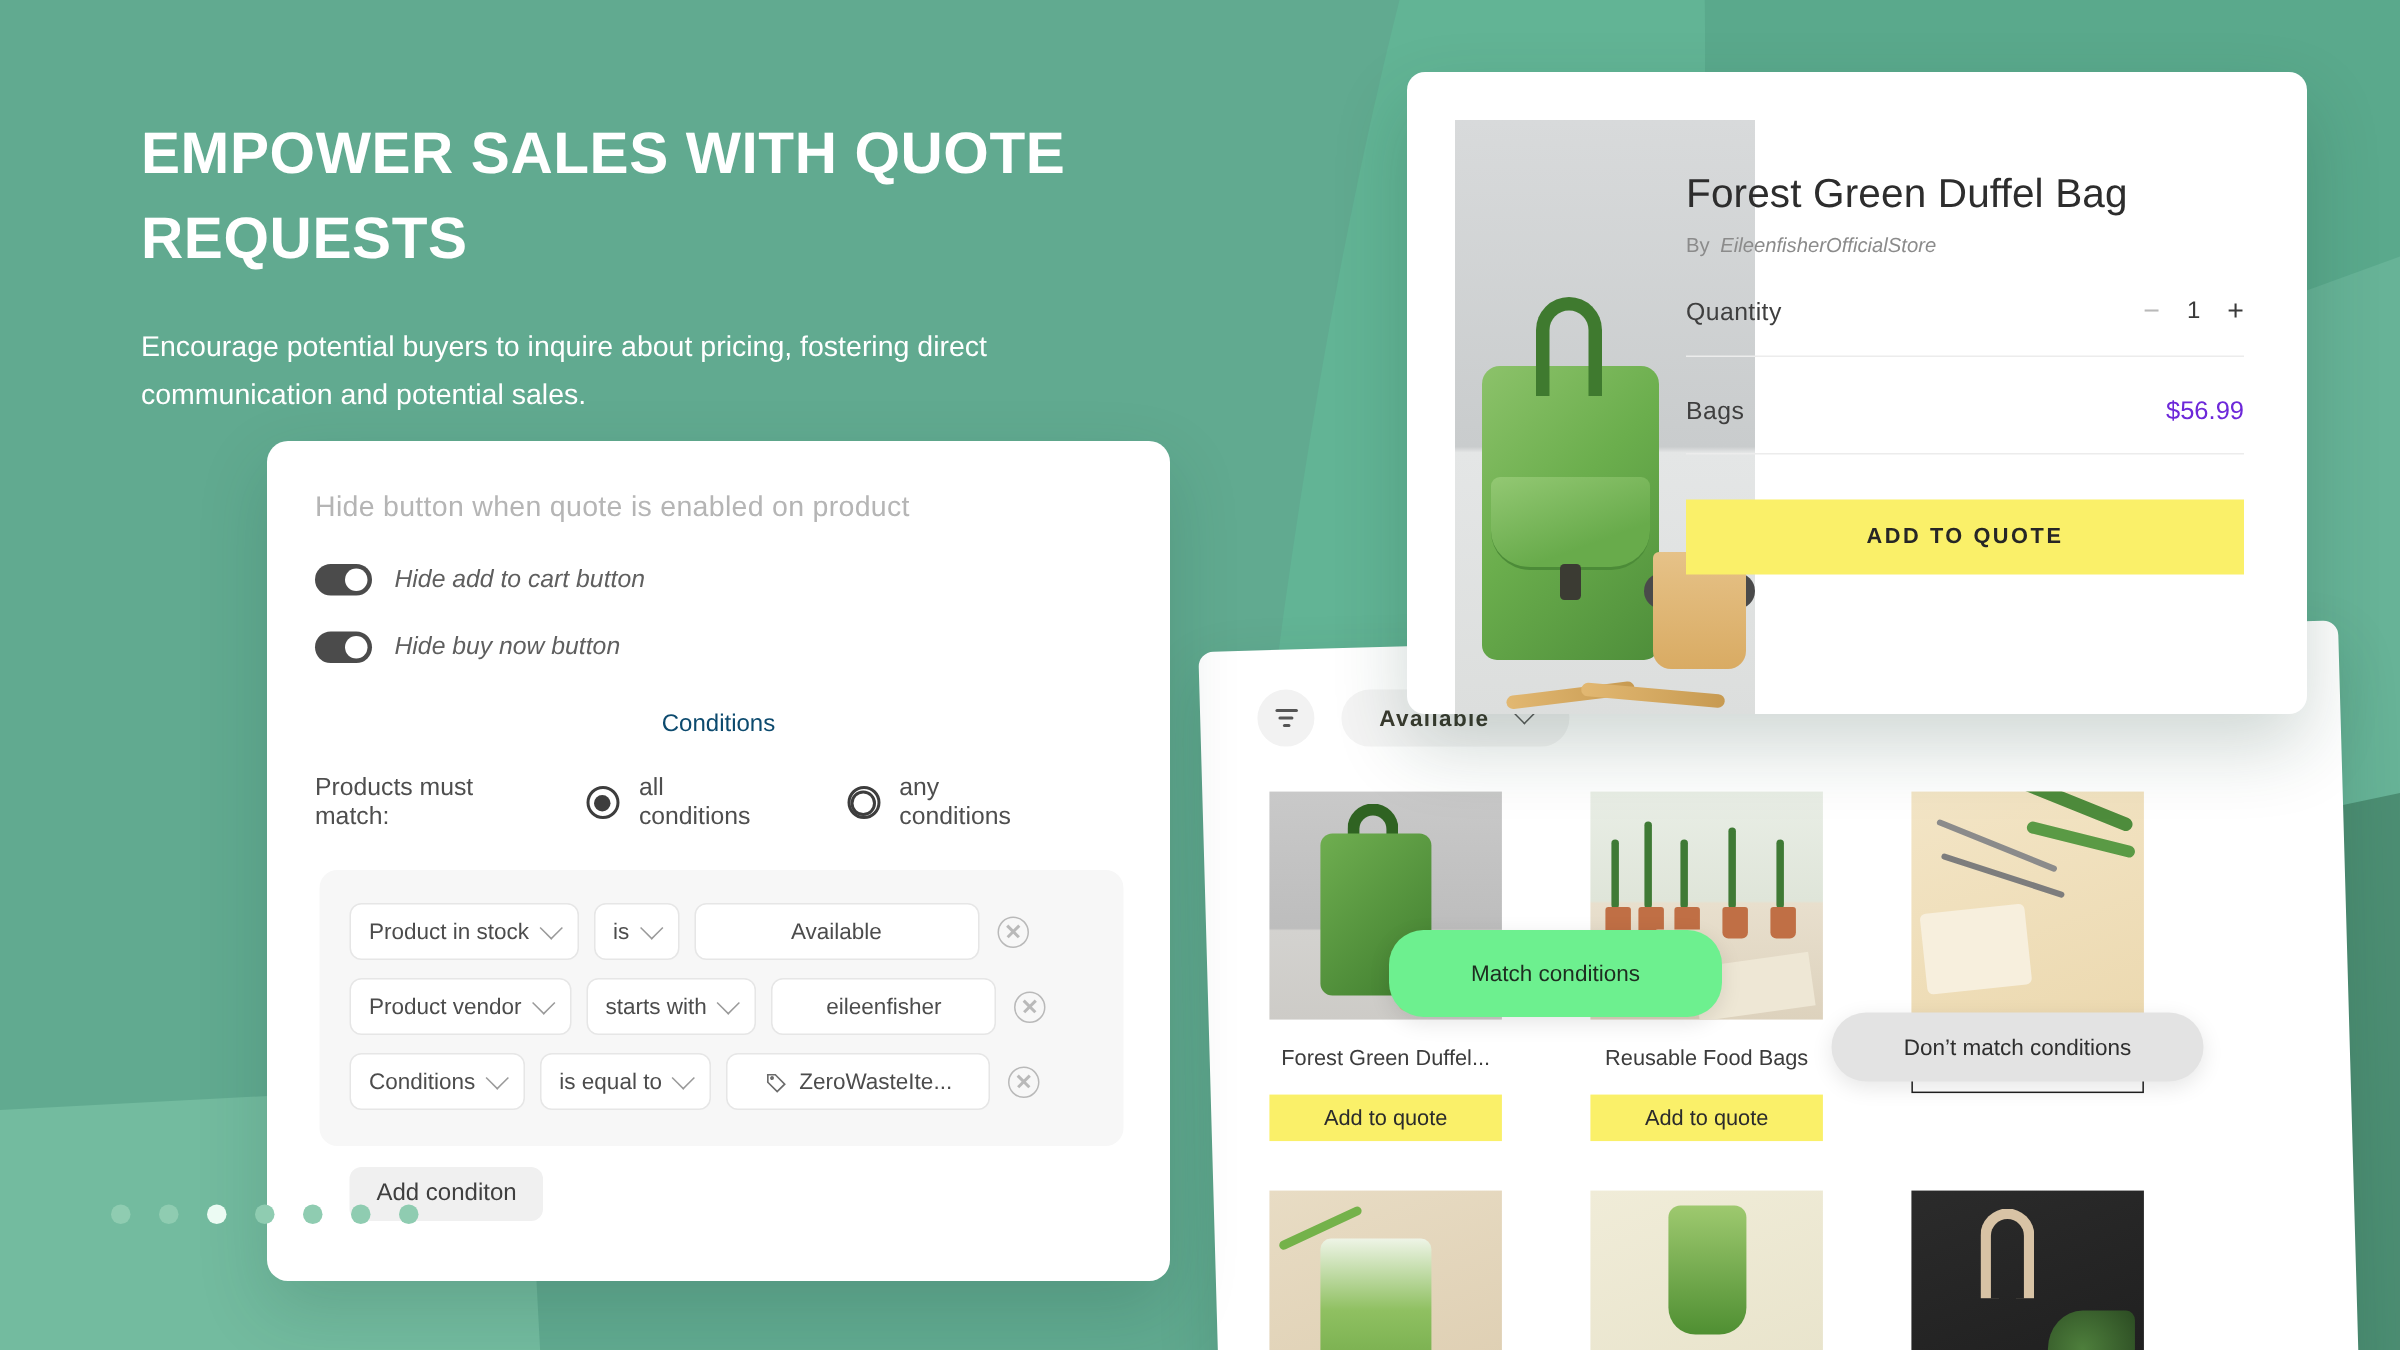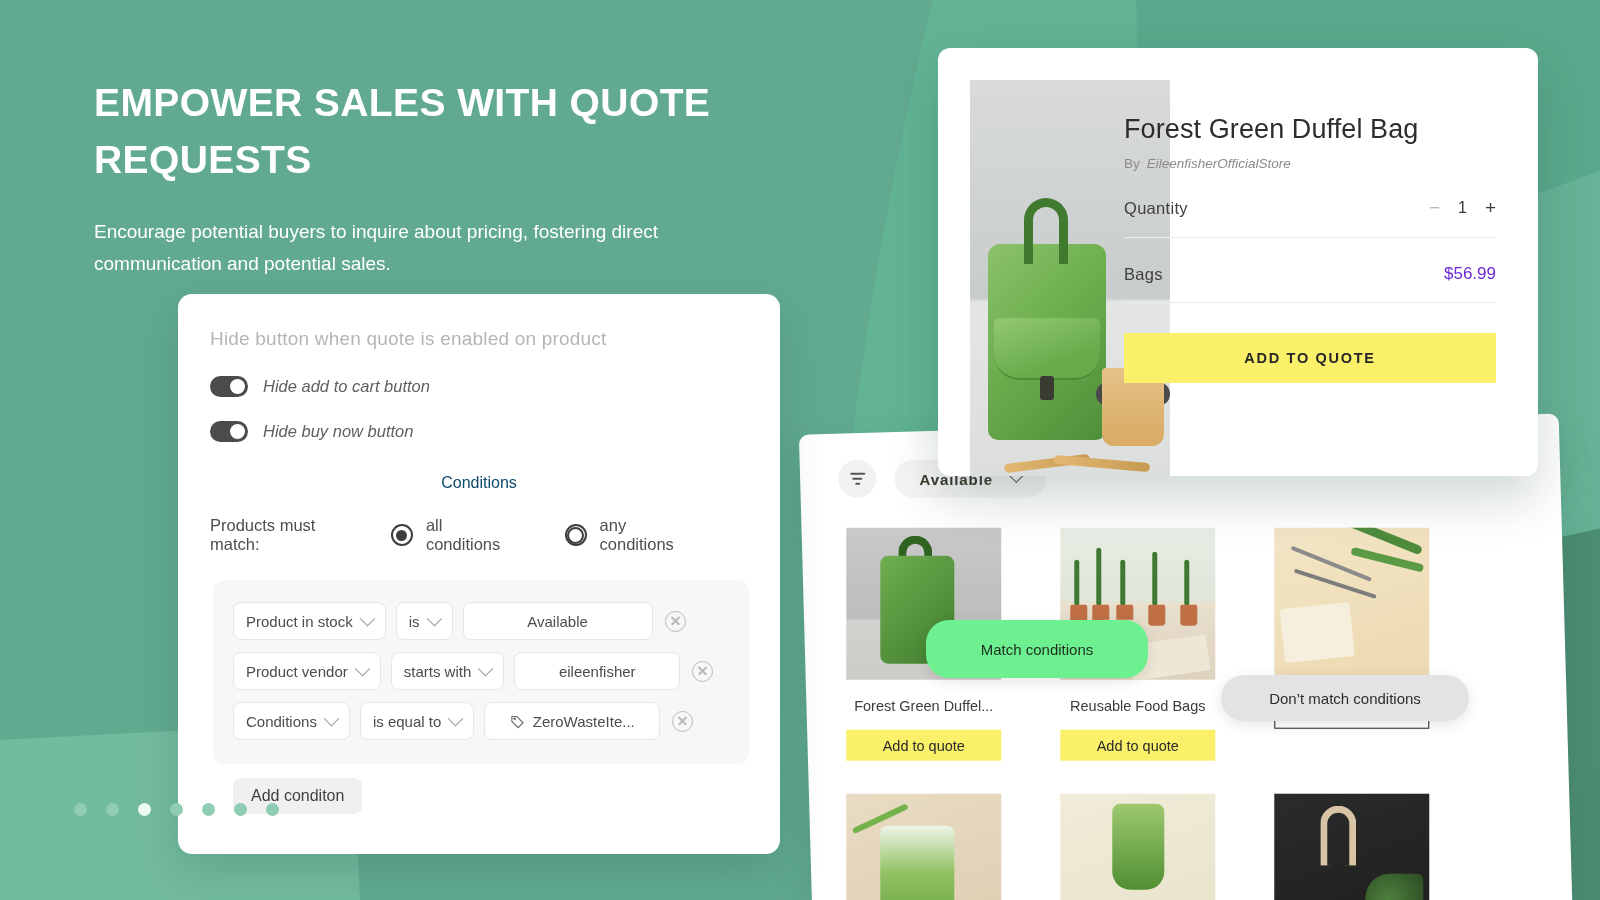--- a/index.html
+++ b/index.html
@@ -506,21 +506,21 @@
 
       <div class="cond-row">
         <span class="sel">
           <span class="cv">Product vendor</span>
           <span class="chev"></span>
         </span>
         <span class="sel">
           <span class="cv">starts with</span>
           <span class="chev"></span>
         </span>
-        <span class="val" style="width:166px;">
+        <span class="val" style="width:150px;">
           <span>eileenfisher</span>
         </span>
         <span class="rm"></span>
       </div>
 
       <div class="cond-row">
         <span class="sel">
           <span class="cv">Conditions</span>
           <span class="chev"></span>
         </span>

